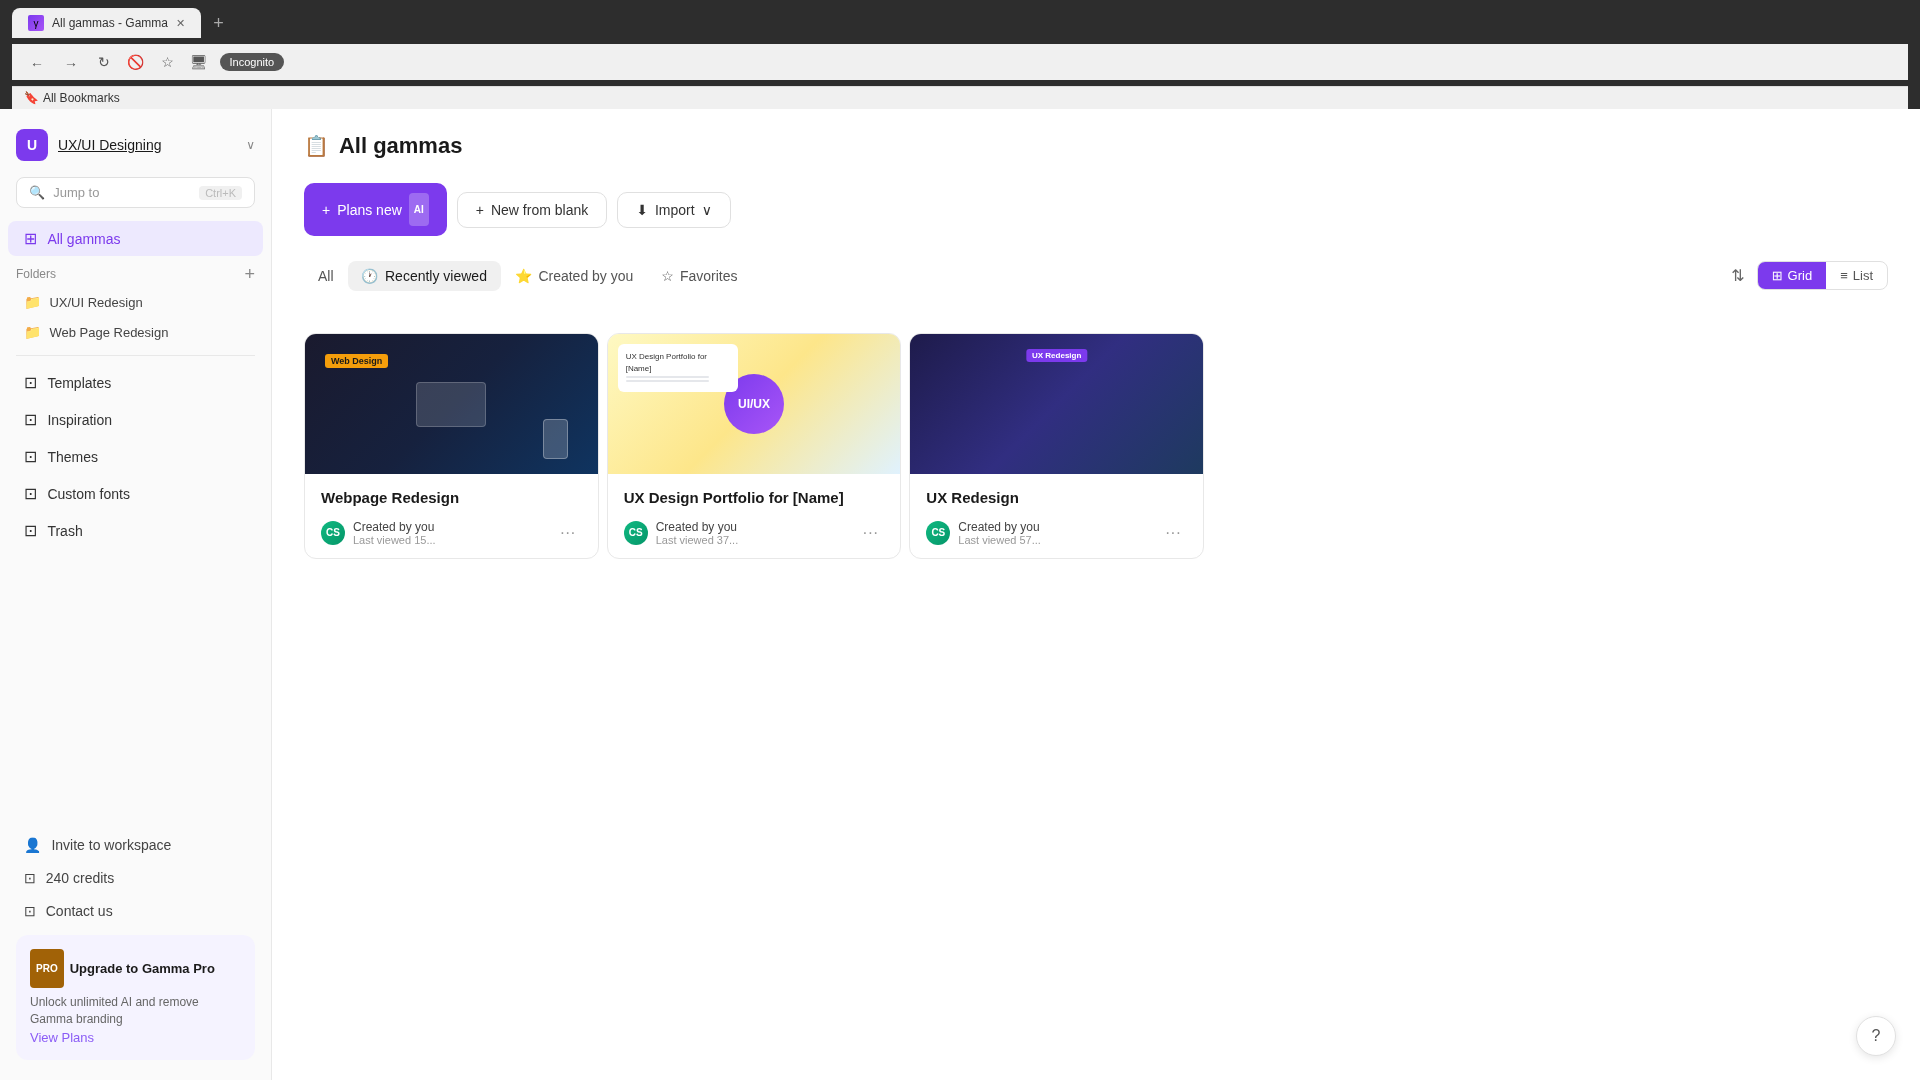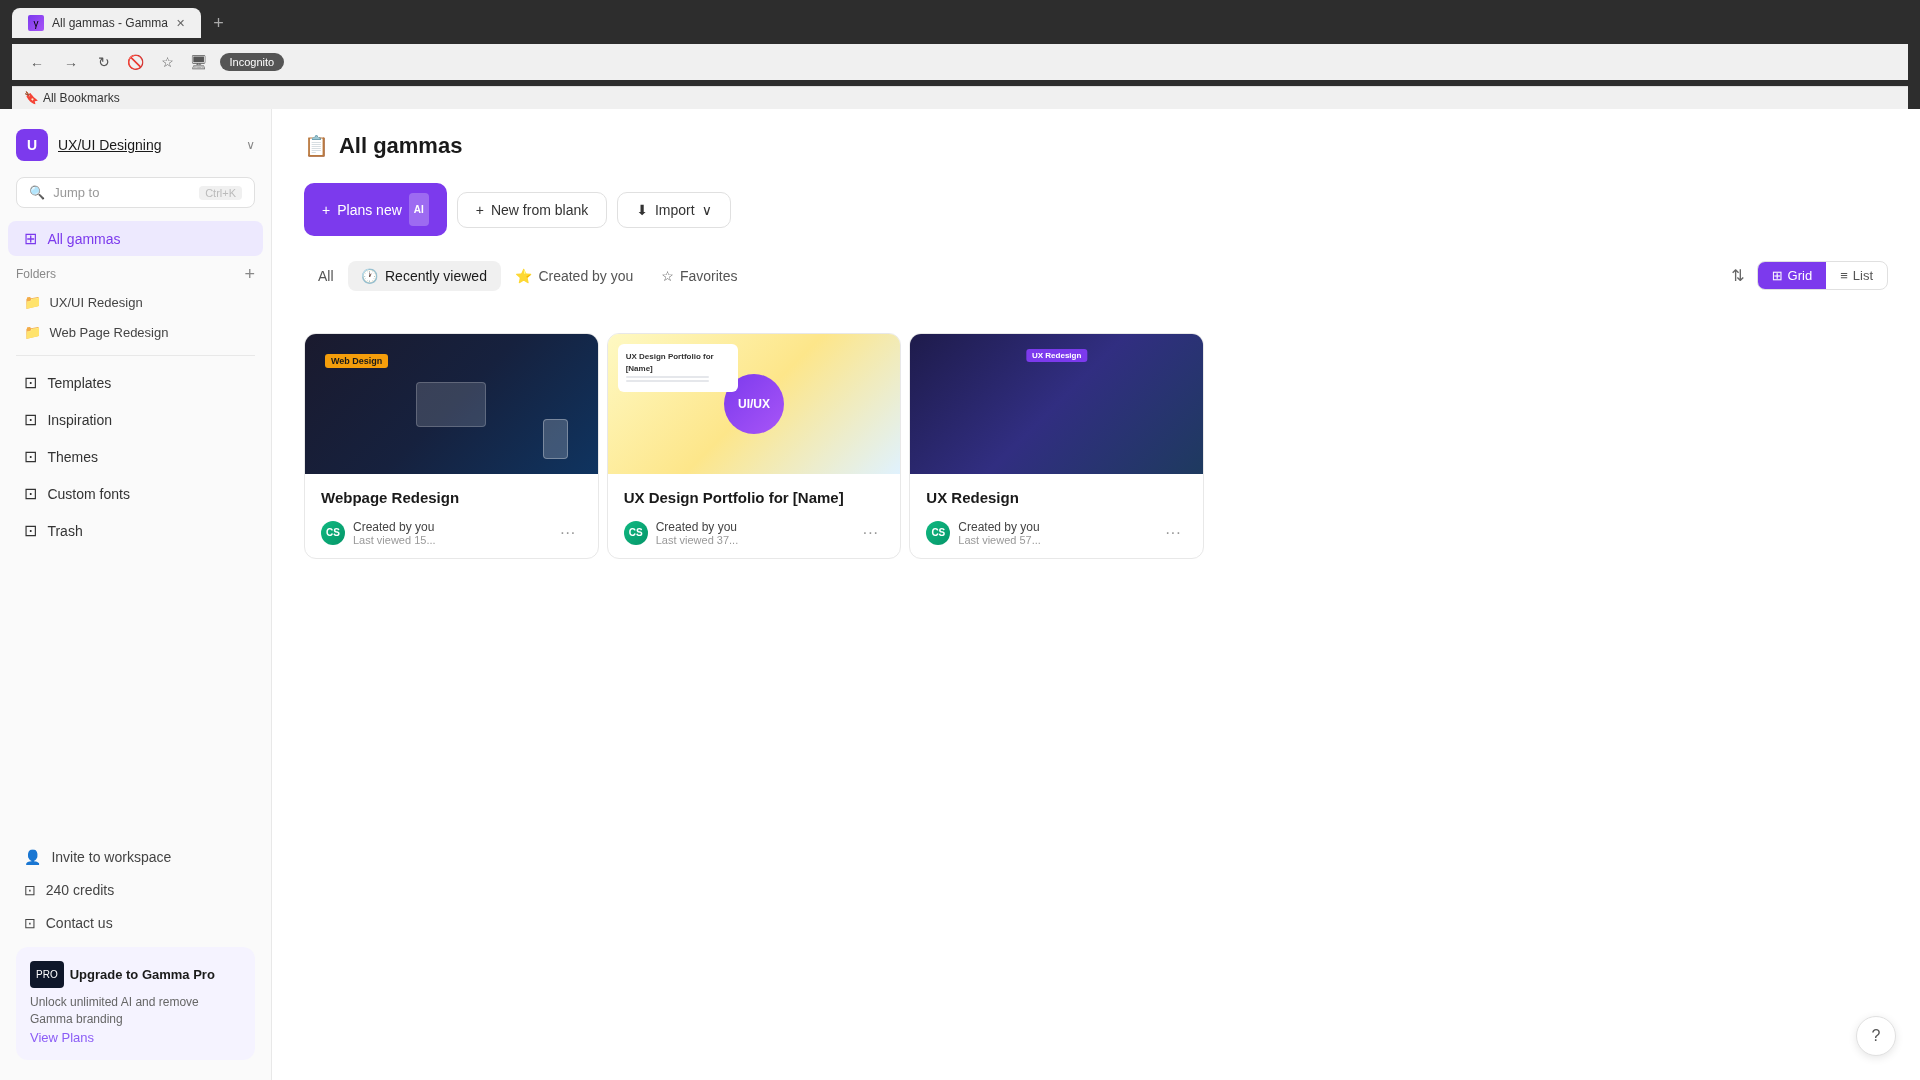--- a/index.html
+++ b/index.html
@@ -42,21 +42,21 @@
     .sidebar-nav-item .nav-icon { font-size: 16px; }
     .section-label { padding: 8px 16px 4px; font-size: 12px; color: #888; font-weight: 500; display: flex; align-items: center; justify-content: space-between; }
     .add-btn { background: none; border: none; color: #888; cursor: pointer; font-size: 18px; padding: 0; line-height: 1; }
     .folder-item { display: flex; align-items: center; gap: 8px; padding: 6px 16px; cursor: pointer; font-size: 13px; color: #444; border-radius: 6px; margin: 1px 8px; }
     .folder-icon { font-size: 14px; color: #888; }
     .divider { height: 1px; background: #e8e8e8; margin: 8px 16px; }
     .sidebar-bottom { margin-top: auto; padding: 8px 8px 0; }
     .bottom-item { display: flex; align-items: center; gap: 10px; padding: 8px 16px; cursor: pointer; font-size: 14px; color: #444; border-radius: 8px; margin: 1px 0; }
     .pro-upgrade { background: #f5f3ff; border-radius: 12px; margin: 8px; padding: 14px; }
     .pro-badge { display: flex; align-items: center; gap: 6px; margin-bottom: 6px; }
-    .pro-label { background: #0f172a; color: white; font-size: 10px; font-weight: 400; padding: 8px 6px; border-radius: 4px; }
+    .pro-label { background: #a16207; color: white; font-size: 10px; font-weight: 700; padding: 14px 6px; border-radius: 4px; }
     .pro-title { font-size: 13px; font-weight: 600; color: #1a1a1a; }
     .pro-desc { font-size: 12px; color: #666; line-height: 1.4; }
     .view-plans-btn { color: #8b5cf6; font-size: 13px; font-weight: 500; cursor: pointer; text-decoration: none; }
 
     
     .main { flex: 1; overflow-y: auto; padding: 24px 32px; }
     .page-header { display: flex; align-items: center; gap: 10px; margin-bottom: 24px; }
     .page-icon { font-size: 20px; color: #444; }
     .page-title { font-size: 22px; font-weight: 600; color: #1a1a1a; }
     .toolbar { display: flex; align-items: center; gap: 10px; margin-bottom: 24px; }
@@ -80,21 +80,21 @@
     .card-thumbnail { width: 100%; height: 140px; object-fit: cover; display: block; position: relative; overflow: hidden; }
     .card-thumb-1 { background: linear-gradient(135deg, #1a1a2e 0%, #16213e 50%, #0f3460 100%); }
     .card-thumb-2 { background: linear-gradient(135deg, #fef9c3 0%, #fde68a 50%, #e0f2fe 100%); }
     .card-thumb-3 { background: linear-gradient(135deg, #1e1b4b 0%, #312e81 50%, #1e3a5f 100%); }
     .card-thumb-content { width: 100%; height: 100%; display: flex; align-items: center; justify-content: center; position: relative; }
     .thumb-text-badge { background: #f59e0b; color: #1a1a1a; font-size: 9px; font-weight: 700; padding: 2px 6px; border-radius: 3px; position: absolute; top: 20px; left: 20px; }
     .thumb-device { width: 70px; height: 45px; background: rgba(255,255,255,0.15); border-radius: 4px; border: 1px solid rgba(255,255,255,0.2); }
     .thumb-phone { width: 25px; height: 40px; background: rgba(255,255,255,0.2); border-radius: 4px; border: 1px solid rgba(255,255,255,0.3); position: absolute; right: 30px; bottom: 15px; }
     .thumb-circle { width: 60px; height: 60px; border-radius: 50%; background: linear-gradient(135deg, #7c3aed, #a855f7); display: flex; align-items: center; justify-content: center; color: white; font-size: 12px; font-weight: 700; }
     .thumb-card-mini { background: white; border-radius: 6px; padding: 8px; width: 120px; position: absolute; top: 10px; left: 10px; }
-    .thumb-card-title { font-size: 8px; color: #333; font-weight: 700; margin-bottom: 3px; }
+    .thumb-card-title { font-size: 8px; color: #333; font-weight: 400; margin-bottom: 3px; }
     .thumb-card-line { height: 2px; background: #e5e7eb; border-radius: 1px; margin: 2px 0; width: 80%; }
     .thumb-ux-badge { background: #7c3aed; color: white; font-size: 8px; font-weight: 700; padding: 2px 6px; border-radius: 3px; position: absolute; top: 15px; left: 50%; transform: translateX(-50%); white-space: nowrap; }
     .card-body { padding: 14px 16px 12px; }
     .card-title { font-size: 15px; font-weight: 600; color: #1a1a1a; margin-bottom: 12px; line-height: 1.3; }
     .card-meta { display: flex; align-items: center; justify-content: space-between; }
     .card-author { display: flex; align-items: center; gap: 8px; }
     .author-avatar { width: 24px; height: 24px; border-radius: 50%; background: linear-gradient(135deg, #10b981, #059669); display: flex; align-items: center; justify-content: center; color: white; font-size: 10px; font-weight: 600; }
     .author-info { display: flex; flex-direction: column; }
     .author-name { font-size: 12px; color: #444; font-weight: 500; }
     .last-viewed { font-size: 11px; color: #999; }

